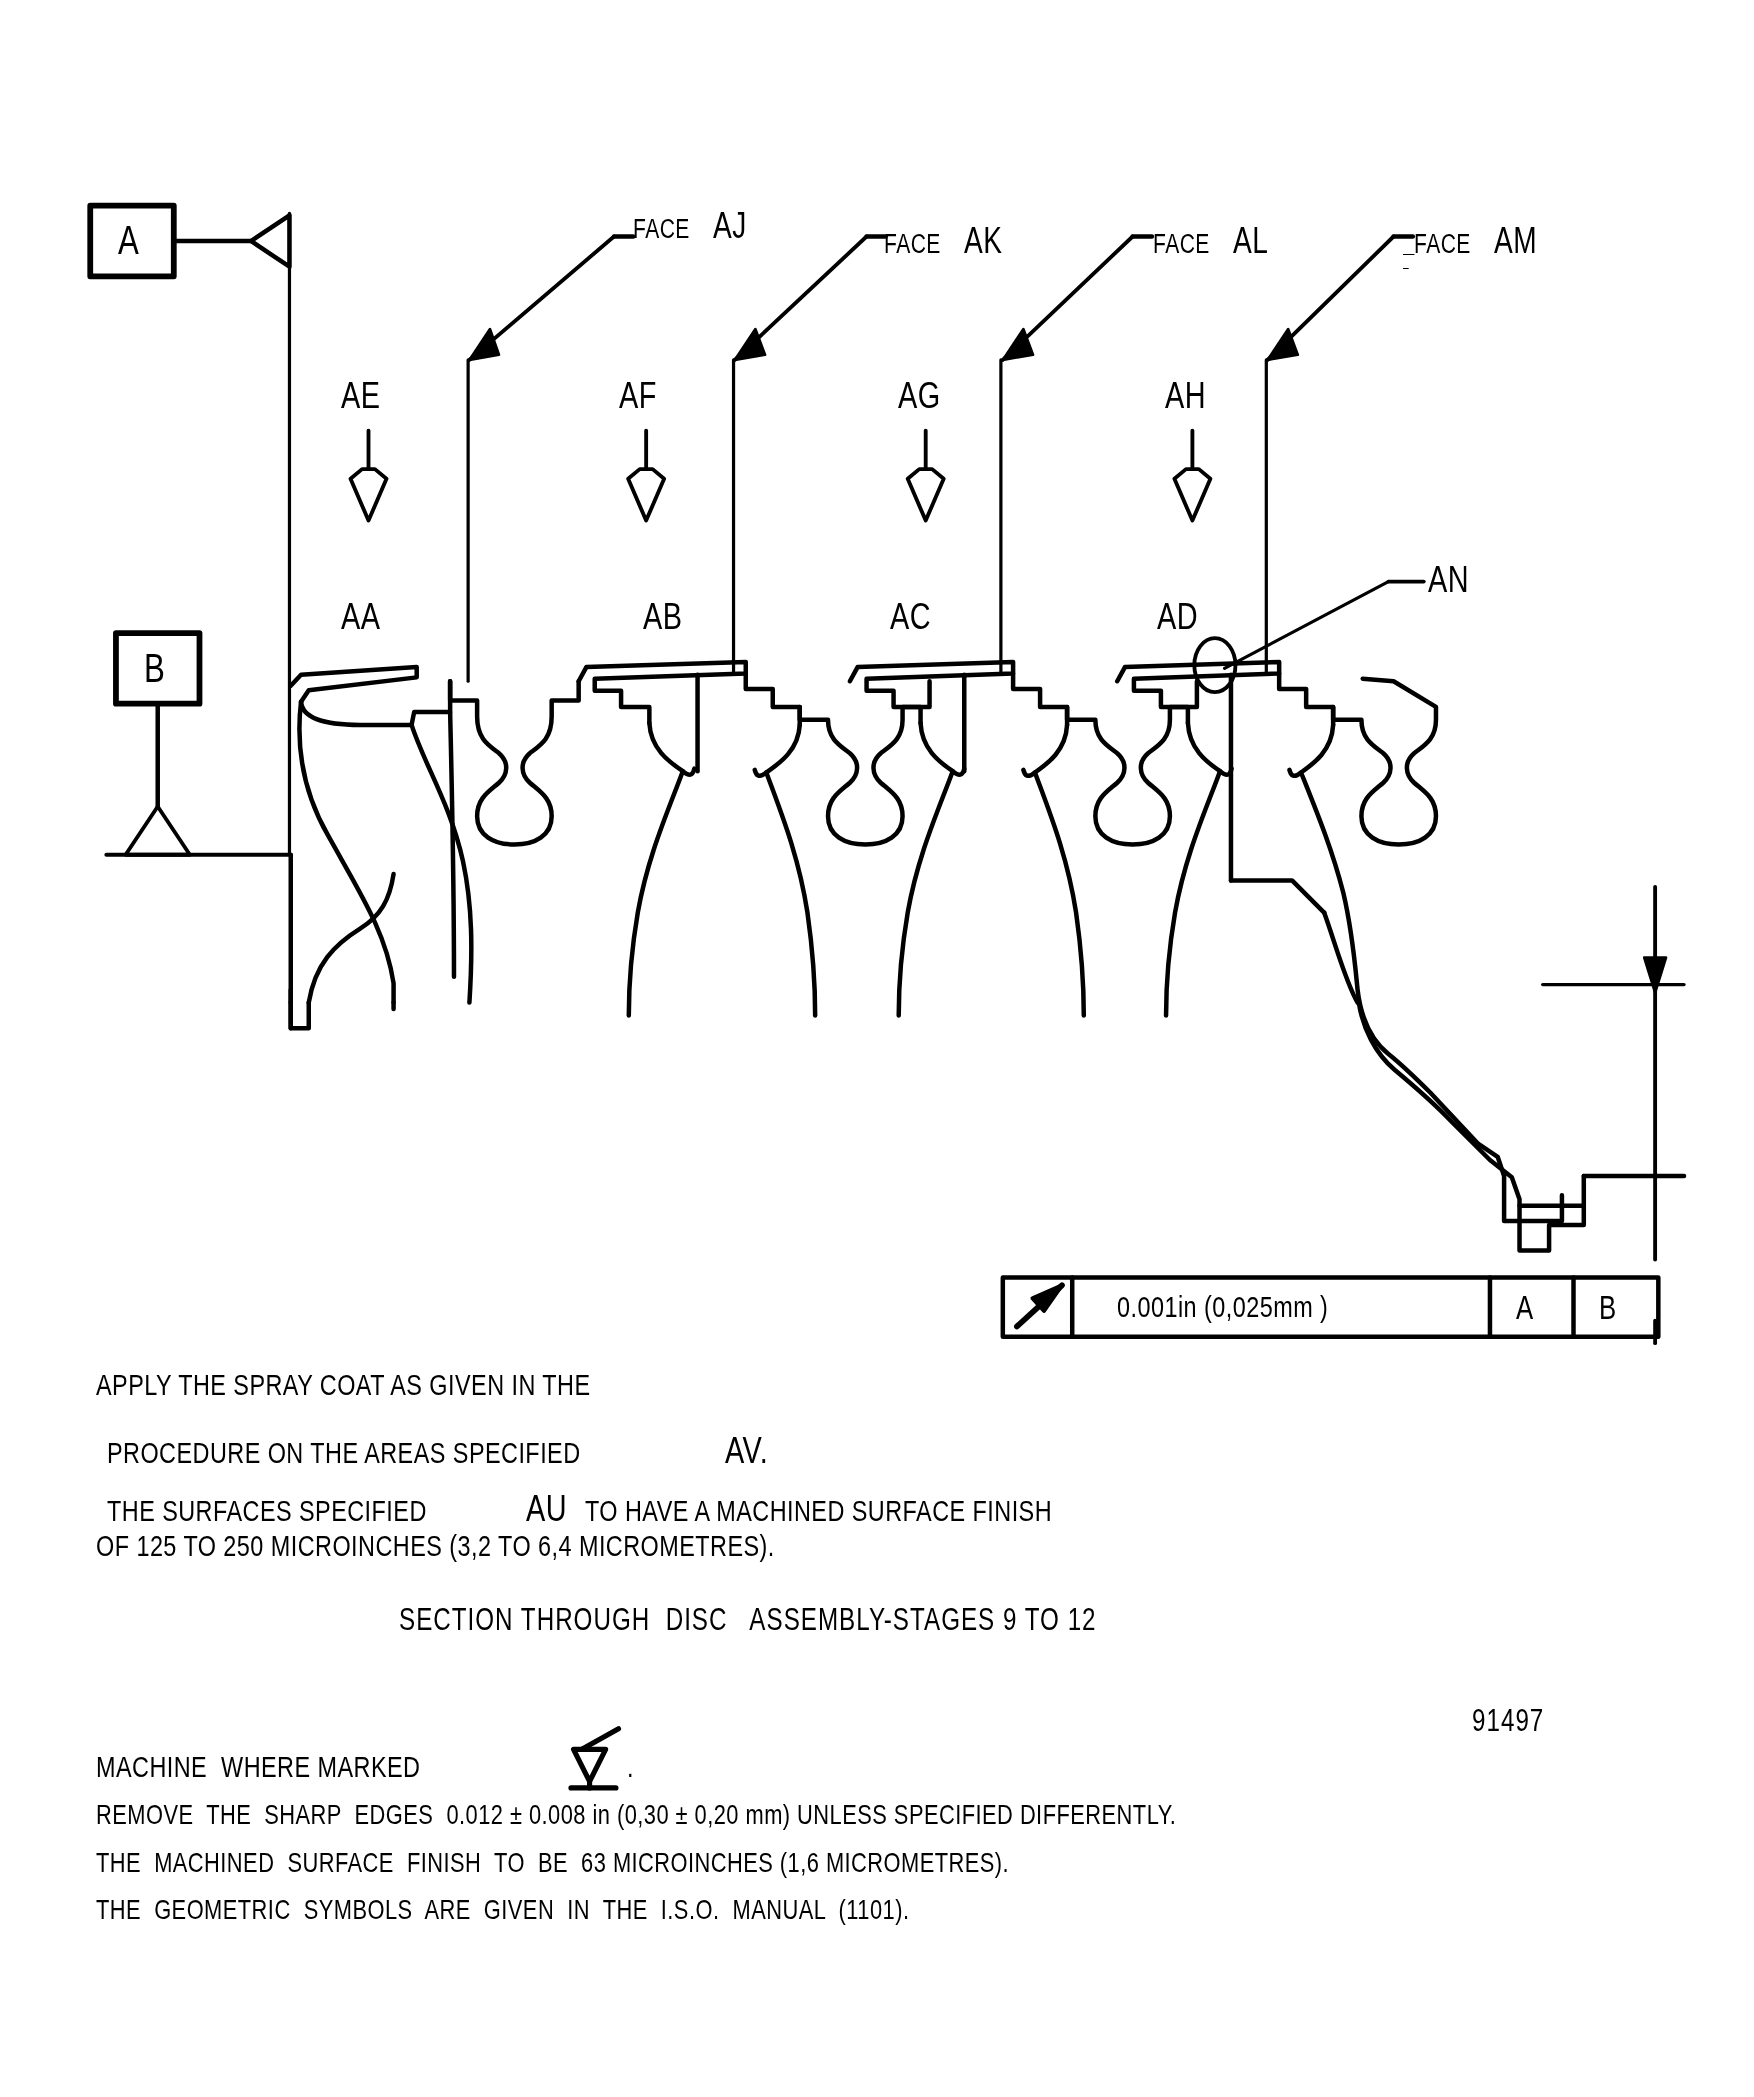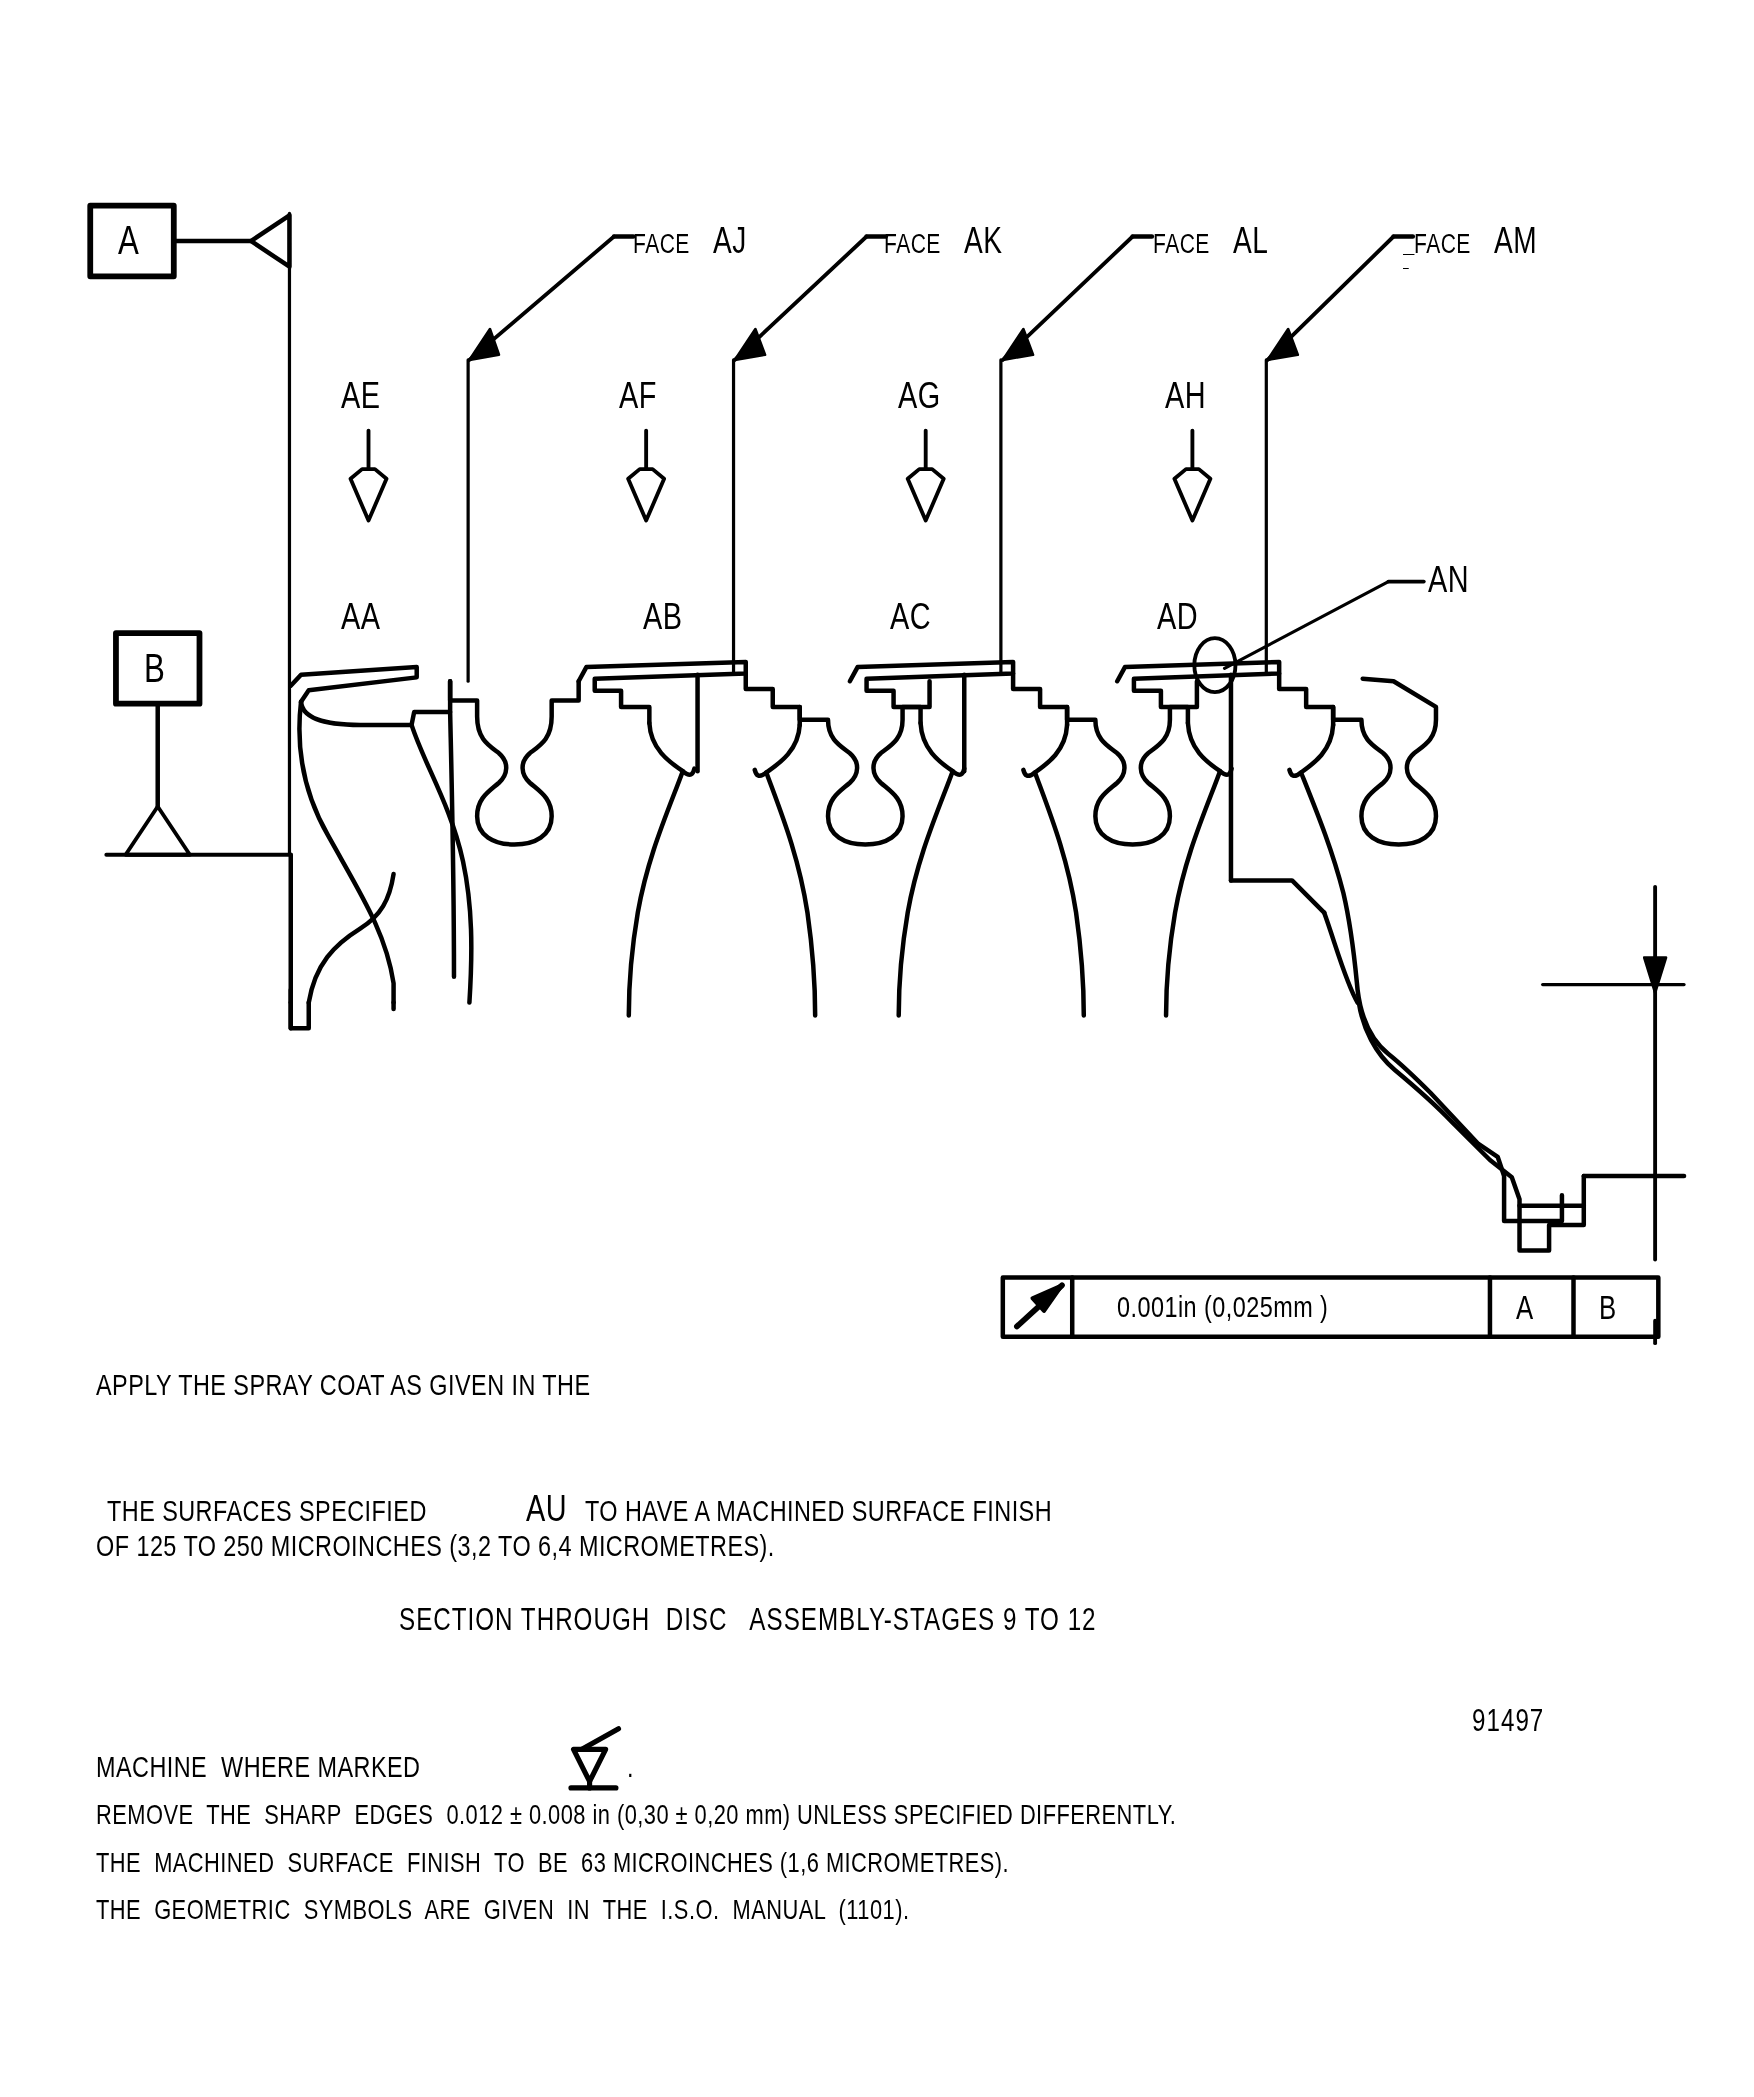--- a/index.html
+++ b/index.html
@@ -281,21 +281,21 @@
         <line x1="888" y1="2782" x2="958" y2="2782"></line>
         <line x1="917" y1="2772" x2="917" y2="2782"></line>
       </g>
 
     </g>
   </svg>
 
   <div class="txt eng datum" style="left:118px;top:220px;">A</div>
   <div class="txt eng datum" style="left:144px;top:648px;">B</div>
 
-  <div class="txt" style="left:622px;top:213px;">
+  <div class="txt" style="left:622px;top:198px;">
     <span class="eng face" style="display:inline-block;">FACE</span><span class="eng facebig" style="display:inline-block;margin-left:6.4px;">AJ</span>
   </div>
   <div class="txt" style="left:873px;top:213px;">
     <span class="eng face" style="display:inline-block;">FACE</span><span class="eng facebig" style="display:inline-block;margin-left:6.4px;">AK</span>
   </div>
   <div class="txt" style="left:1142px;top:213px;">
     <span class="eng face" style="display:inline-block;">FACE</span><span class="eng facebig" style="display:inline-block;margin-left:6.4px;">AL</span>
   </div>
   <div class="txt" style="left:1403px;top:213px;text-decoration:underline;">
     <span class="eng face" style="display:inline-block;">FACE</span><span class="eng facebig" style="display:inline-block;margin-left:6.4px;">AM</span>
@@ -312,20 +312,23 @@
   <div class="txt eng lbl" style="left:1157px;top:598px;">AD</div>
 
   <div class="txt eng lbl" style="left:1428px;top:561px;">AN</div>
 
   <div class="txt eng fcf" style="left:1117px;top:1292px;">0.001in (0,025mm )</div>
   <div class="txt eng fcf" style="left:1516px;top:1291px;font-size:33px;">A</div>
   <div class="txt eng fcf" style="left:1599px;top:1291px;font-size:33px;">B</div>
 
   <div class="txt eng eng-note" style="left:96px;top:1370px;">APPLY THE SPRAY COAT AS GIVEN IN THE</div>
 
+  <div class="txt" style="left:96px;top:1422px;">
+    <span class="eng eng-note" style="display:inline-block;">PROCEDURE ON THE AREAS SPECIFIED</span><span class="eng big" style="display:inline-block;margin-left:10.3px;">AV.</span>
+  </div>
 
   <div class="txt" style="left:96px;top:1480px;">
     <span class="eng eng-note" style="display:inline-block;">THE SURFACES SPECIFIED</span><span class="eng big" style="display:inline-block;margin-left:9px;margin-right:6.4px;">AU</span><span class="eng eng-note" style="display:inline-block;">TO HAVE A MACHINED SURFACE FINISH</span>
   </div>
 
   <div class="txt eng eng-note" style="left:96px;top:1531px;">OF 125 TO 250 MICROINCHES (3,2 TO 6,4 MICROMETRES).</div>
 
   <div class="txt eng title" style="left:399px;top:1604px;letter-spacing:1.3px;">SECTION THROUGH  DISC   ASSEMBLY-STAGES 9 TO 12</div>
 
   <div class="txt eng partno" style="left:1472px;top:1705px;letter-spacing:1.3px;">91497</div>

